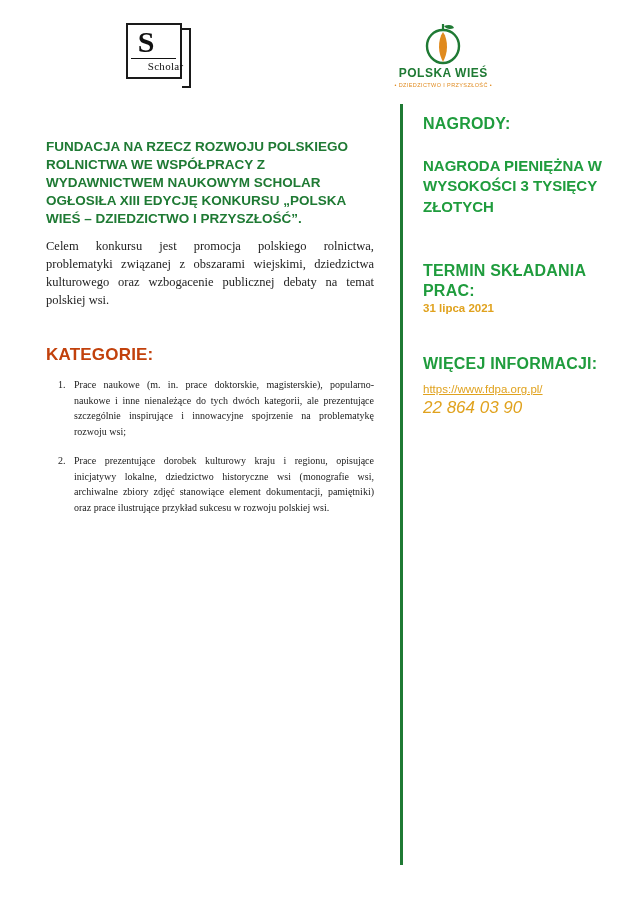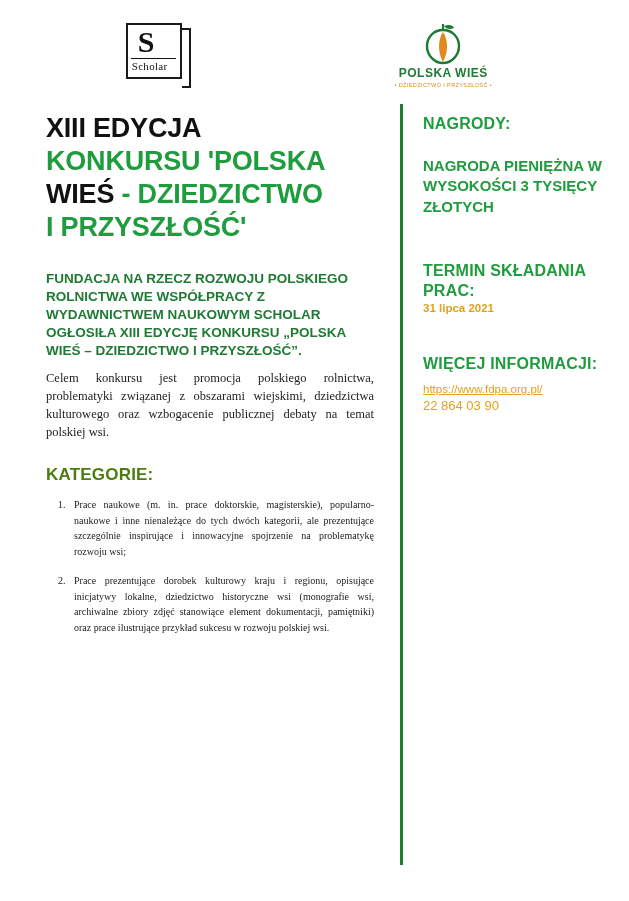--- a/index.html
+++ b/index.html
@@ -65,21 +65,21 @@
   .scholar-S {
     position: absolute;
     left: 12px; top: 2px;
     font-family: "Liberation Serif", serif;
     font-size: 30px;
     font-weight: bold;
     color: #111;
   }
   .scholar-word {
     position: absolute;
-    left: 6px; top: 37px;
+    left: 22px; top: 37px;
     font-family: "Liberation Serif", serif;
     font-size: 11px;
     color: #111;
     letter-spacing: 0.3px;
   }
   .scholar-rule {
     position: absolute;
     left: 5px; top: 35px;
     width: 45px;
     height: 1px;
@@ -178,22 +178,22 @@
     line-height: 1.45;
     color: #222;
     margin-top: 9px;
     text-align: justify;
   }
 
   .kategorie {
     font-family: "Liberation Sans", sans-serif;
     font-weight: bold;
     font-size: 17px;
-    color: #4d7c0f;
-    margin-top: 24px;
+    color: #c2410c;
+    margin-top: 36px;
     letter-spacing: 0.2px;
   }
   ol.kat-list {
     margin: 12px 0 0 0;
     padding-left: 22px;
     font-family: "Liberation Serif", serif;
     font-size: 10px;
     line-height: 1.55;
     color: #1a1a1a;
   }
@@ -231,24 +231,25 @@
     font-family: "Liberation Sans", sans-serif;
     font-size: 11.5px;
     color: #e0a21e;
     margin-top: 8px;
     line-height: 1.35;
     display: block;
     text-decoration: underline;
   }
   .r-phone {
     font-family: "Liberation Sans", sans-serif;
-    font-size: 13px;
+    font-size: 17px;
     color: #e0a21e;
     line-height: 1.35;
     display: block;
+    font-style: italic;
   }
   .sp-2 { height: 44px; }
   .sp-3 { height: 40px; }
 </style>
 </head>
 <body>
 
 <div class="poster">
 
   <div class="logo-bar">
@@ -275,28 +276,20 @@
       <div class="pw-sub">• DZIEDZICTWO I PRZYSZŁOŚĆ •</div>
     </div>
 
 
   </div>
 
   <div class="columns">
 
     <div class="col-left">
 
-      <div class="headline">
-        <div class="dark">XIII EDYCJA</div>
-        <div class="line2">KONKURSU 'POLSKA</div>
-        <div>
-          <span class="dark">WIEŚ</span><span class="green"> - DZIEDZICTWO</span>
-        </div>
-        <div class="green">I PRZYSZŁOŚĆ'</div>
-      </div>
 
       <div class="lead">FUNDACJA NA RZECZ ROZWOJU POLSKIEGO ROLNICTWA WE WSPÓŁPRACY Z WYDAWNICTWEM NAUKOWYM SCHOLAR OGŁOSIŁA XIII EDYCJĘ KONKURSU „POLSKA WIEŚ – DZIEDZICTWO I PRZYSZŁOŚĆ”.</div>
 
       <div class="intro">Celem konkursu jest promocja polskiego rolnictwa, problematyki związanej z obszarami wiejskimi, dziedzictwa kulturowego oraz wzbogacenie publicznej debaty na temat polskiej wsi.</div>
 
       <div class="kategorie">KATEGORIE:</div>
 
       <ol class="kat-list">
         <li>Prace naukowe (m. in. prace doktorskie, magisterskie), popularno-naukowe i inne nienależące do tych dwóch kategorii, ale prezentujące szczególnie inspirujące i innowacyjne spojrzenie na problematykę rozwoju wsi;</li>
         <li>Prace prezentujące dorobek kulturowy kraju i regionu, opisujące inicjatywy lokalne, dziedzictwo historyczne wsi (monografie wsi, archiwalne zbiory zdjęć stanowiące element dokumentacji, pamiętniki) oraz prace ilustrujące przykład sukcesu w rozwoju polskiej wsi.</li>

